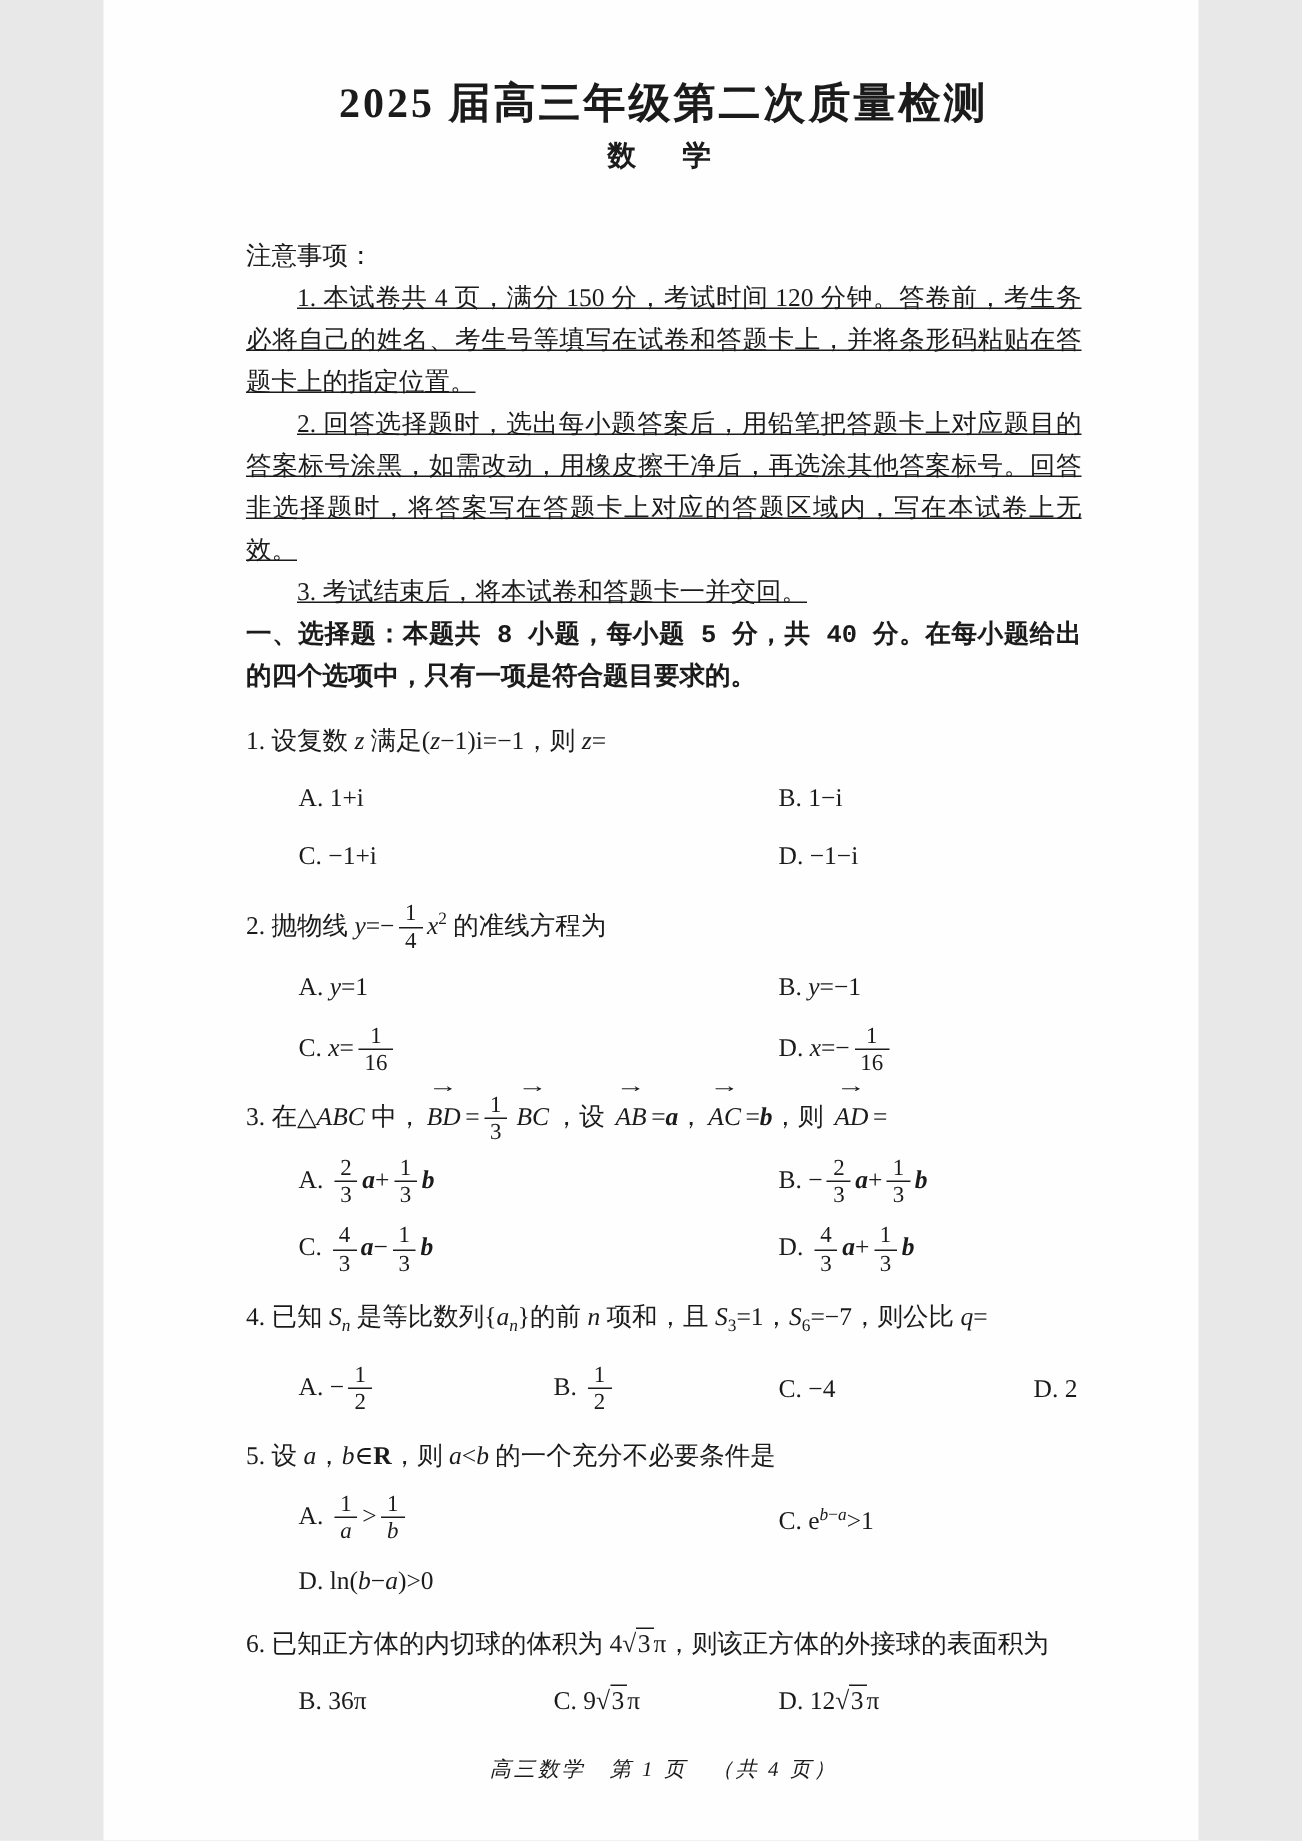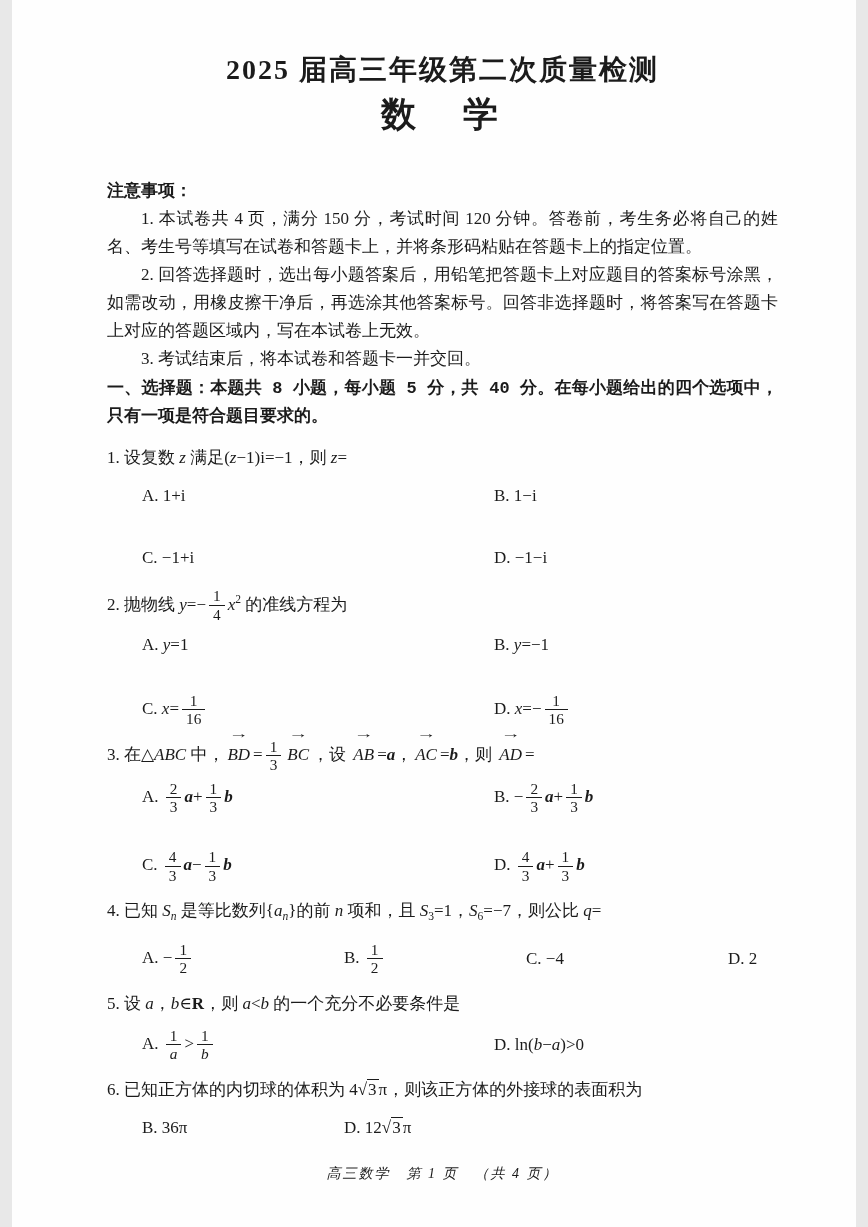--- a/index.html
+++ b/index.html
@@ -1,72 +1,72 @@
 <!DOCTYPE html>
 <html><head>
 <meta charset="utf-8">
 <style>
   html,body{margin:0;padding:0;background:#e8e8e8;}
   .page{
     position:relative;
-    width:844px;height:1227px;
+    width:730px;height:1227px;
     margin:0 auto;
     background:#fefefe;
     color:#1b1b1b;
     font-family:"Liberation Serif","DejaVu Serif",serif;
     font-size:17px;
     box-sizing:border-box;
     padding:52px 78px 0 95px;
     overflow:hidden;
   }
   header{ text-align:center; }
   .title{
     margin:0;
     font-size:28px;
     font-weight:700;
     letter-spacing:2px;
     line-height:1.25;
   }
   .subject{
     margin:6px 0 0 0;
-    font-size:35px;
+    font-size:19px;
     font-weight:700;
     letter-spacing:6px;
     line-height:1.25;
   }
   .notice{ margin-top:40px; }
   .notice-head{
     margin:0;
-    font-weight:700;
+    font-weight:400;
     line-height:28px;
   }
   .para{
     margin:0;
     text-indent:2em;
     line-height:28px;
     text-align:justify;
+    text-decoration:underline;
   }
   .section-head{
     margin:2px 0 0 0;
     font-weight:700;
     line-height:28px;
     text-align:justify;
     font-family:Liberation Mono, monospace;
   }
   .question{ margin-top:10px; }
   .stem{
     margin:0 0 6px 0;
     line-height:34px;
   }
   .opts{
     display:grid;
     padding-left:35px;
     row-gap:9px;
     align-items:center;
-    gap:32px;
   }
   .opts.two{ grid-template-columns:320px 1fr; }
   .opts.four{ grid-template-columns:170px 150px 170px 1fr; }
   .opt{ white-space:nowrap; line-height:30px; }
   footer{
     margin-top:22px;
     text-align:center;
     font-style:italic;
     letter-spacing:2px;
     font-size:14px;
@@ -210,27 +210,29 @@
   <section class="question">
     <p class="stem">5. 设 <i>a</i>，<i>b</i>∈<b>R</b>，则 <i>a</i>&lt;<i>b</i> 的一个充分不必要条件是</p>
     <div class="opts two">
       <span class="opt">A. <span class="frac">
             <span class="fnum">1</span>
             <span class="fden"><i>a</i></span>
           </span>&gt;<span class="frac">
             <span class="fnum">1</span>
             <span class="fden"><i>b</i></span>
           </span></span>
+      <span class="opt">C. e<sup><i>b</i>−<i>a</i></sup>&gt;1</span>
       <span class="opt">D. ln(<i>b</i>−<i>a</i>)&gt;0</span>
     </div>
   </section>
 
   <section class="question">
     <p class="stem">6. 已知正方体的内切球的体积为 4<span class="sqrt">√<span class="rad">3</span></span>π，则该正方体的外接球的表面积为</p>
     <div class="opts four">
       <span class="opt">B. 36π</span>
+      <span class="opt">C. 9<span class="sqrt">√<span class="rad">3</span></span>π</span>
       <span class="opt">D. 12<span class="sqrt">√<span class="rad">3</span></span>π</span>
     </div>
   </section>
 
   <footer>高三数学　第 1 页　（共 4 页）</footer>
 
 </div>
 
 </body></html>

